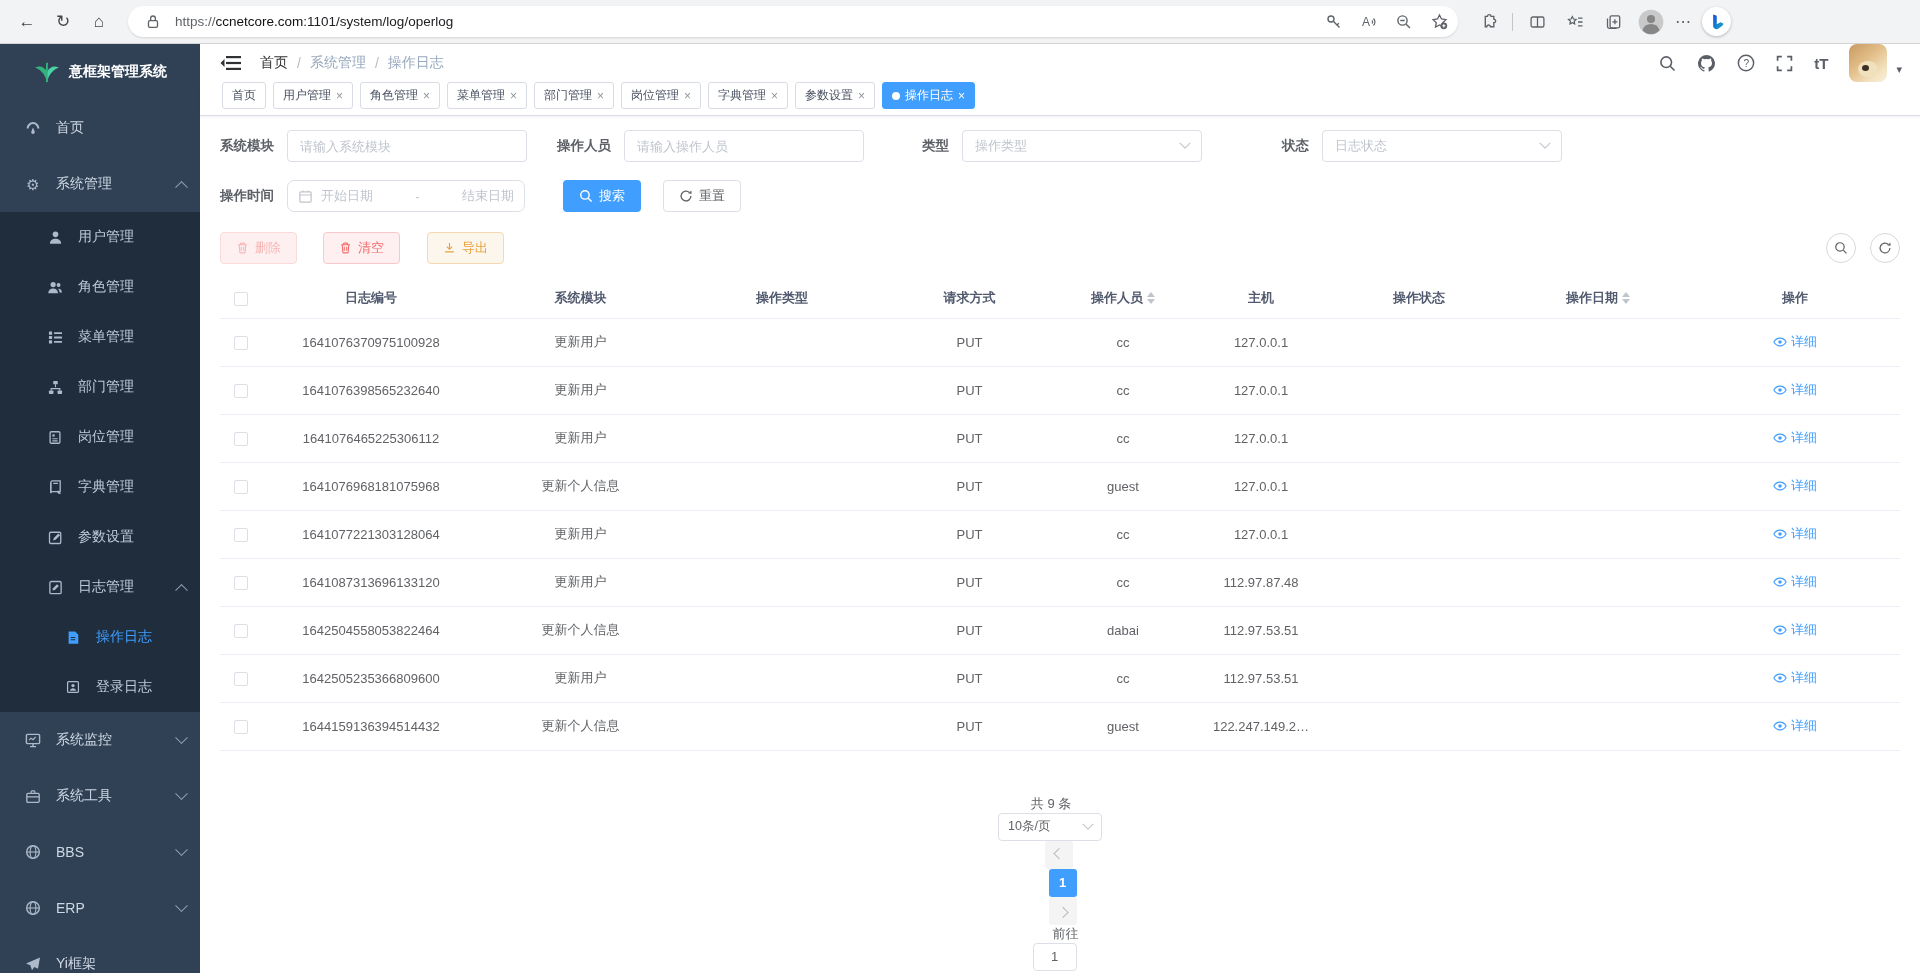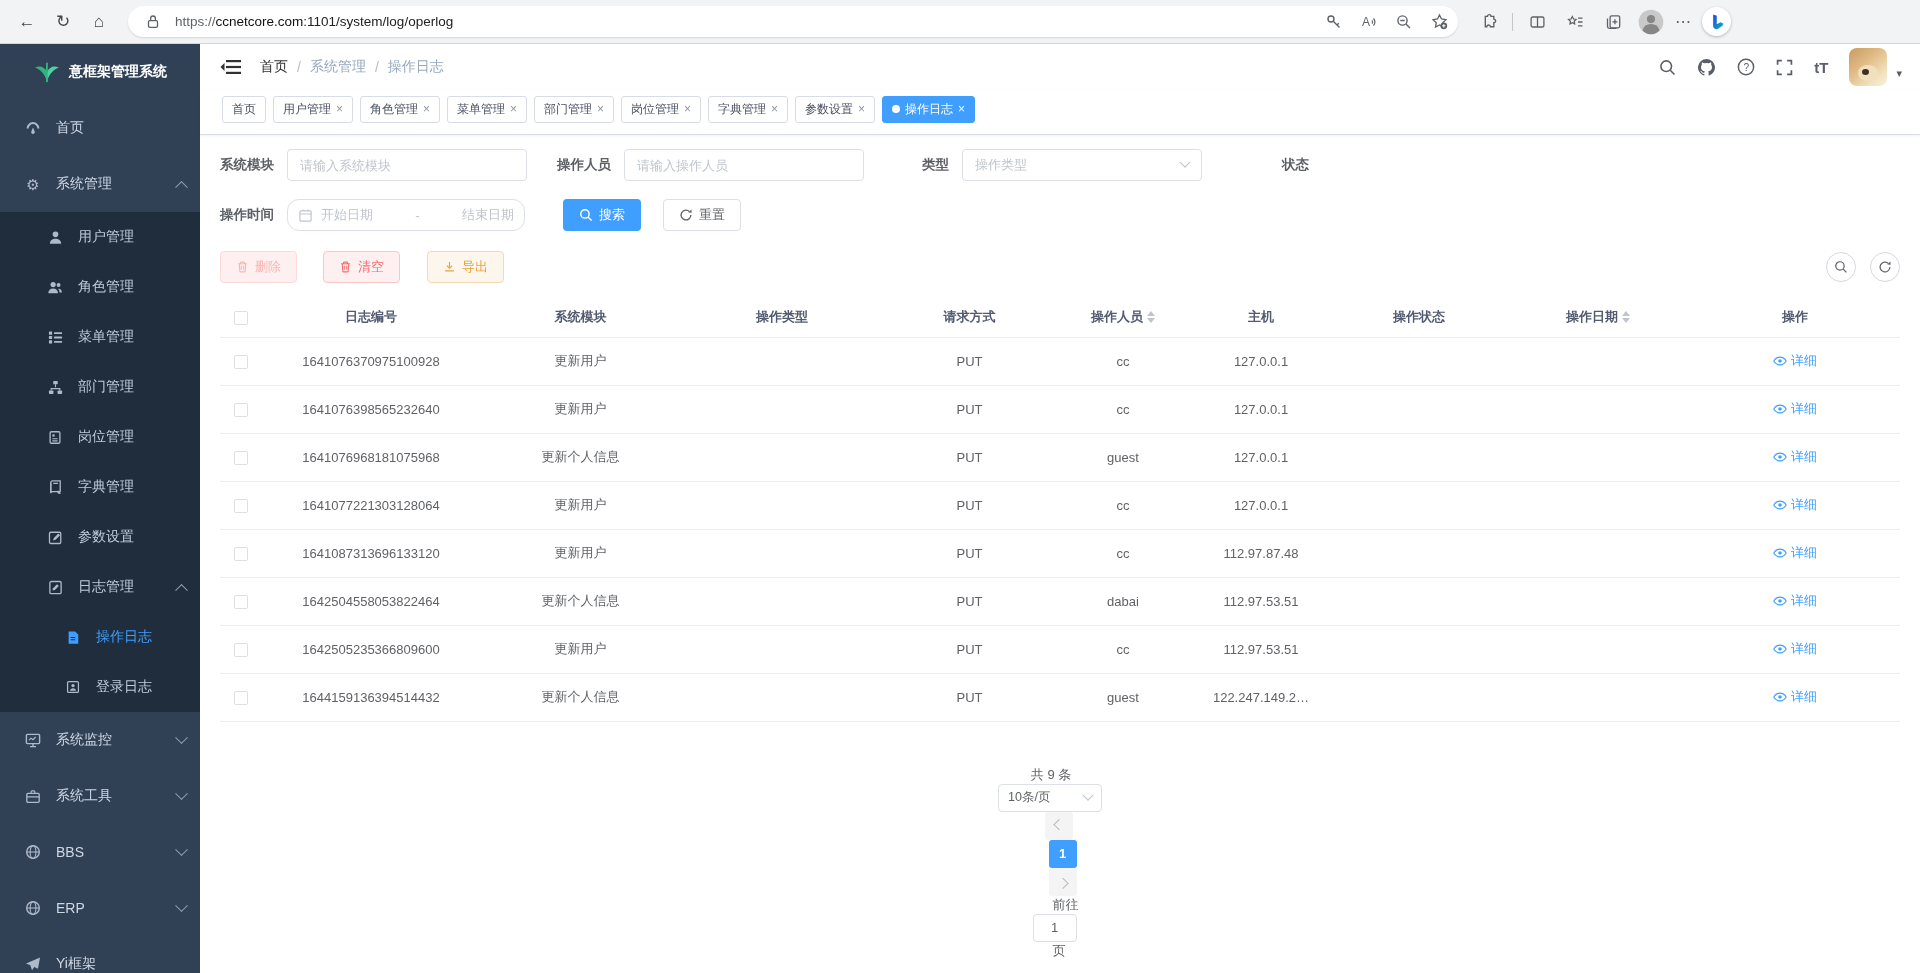--- a/index.html
+++ b/index.html
@@ -86,21 +86,21 @@
   .inp { width:240px; height:32px; border:1px solid #dcdfe6; border-radius:4px; padding:0 12px;
     font-size:13px; color:#606266; background:#fff; outline:none;
     font-family:"Liberation Sans","DejaVu Sans",sans-serif; }
   .inp::placeholder { color:#bfc4cd; }
   .sel { width:240px; height:32px; border:1px solid #dcdfe6; border-radius:4px; padding:0 12px;
     display:flex; align-items:center; background:#fff; cursor:pointer; }
   .sel .ph { font-size:13px; color:#bfc4cd; }
   .sel-caret { margin-left:auto; width:8px; height:8px; border-right:1.4px solid #c0c4cc;
     border-bottom:1.4px solid #c0c4cc; transform:rotate(45deg) translate(-2px,-2px); }
   .gap30 { margin-left:30px; } .gap58 { margin-left:58px; } .gap80 { margin-left:80px; }
-  .date-range { width:238px; height:32px; border:1px solid #dcdfe6; border-radius:12px;
+  .date-range { width:238px; height:32px; border:1px solid #dcdfe6; border-radius:7px;
     display:flex; align-items:center; padding:0 10px; gap:8px; background:#fff; }
   .date-range .ph { font-size:13px; color:#bfc4cd; }
   .date-range .mid { color:#bfc4cd; font-size:13px; flex:1; text-align:center; }
 
   .btn { height:32px; display:inline-flex; align-items:center; gap:6px; padding:0 15px;
     border-radius:4px; font-size:13px; cursor:pointer; border:1px solid transparent; }
   .btn-primary { background:#409eff; color:#fff; margin-left:38px; }
   .btn-plain { background:#fff; border-color:#dcdfe6; color:#606266; margin-left:22px; }
   .btn-row { margin-top:20px; display:flex; align-items:center; }
   .btn-danger-dis { background:#fef0f0; border-color:#fbdada; color:#f6b6b6; cursor:not-allowed; }
@@ -516,20 +516,24 @@
         <span class="flabel">系统模块</span>
         <input class="inp" type="text" placeholder="请输入系统模块" style="">
         <span class="flabel gap30">操作人员</span>
         <input class="inp" type="text" placeholder="请输入操作人员" style="">
         <span class="flabel gap58">类型</span>
         <span class="sel">
             <span class="ph">操作类型</span>
             <span class="sel-caret"></span>
           </span>
         <span class="flabel gap80">状态</span>
+        <span class="sel">
+            <span class="ph">日志状态</span>
+            <span class="sel-caret"></span>
+          </span>
       </div>
 
       <div class="frow">
         <span class="flabel">操作时间</span>
         <span class="date-range">
           <svg width="15" height="15" viewBox="0 0 16 16">
               <rect x="2" y="3" width="12" height="11" rx="1.2" fill="none" stroke="#c0c4cc" stroke-width="1.3"></rect>
               <path d="M2 6.4h12M5.4 3V1.6M10.6 3V1.6" stroke="#c0c4cc" stroke-width="1.3"></path>
             </svg>
           <span class="ph">开始日期</span>
@@ -658,20 +662,38 @@
             <td><a class="detail">
                   <svg width="14" height="14" viewBox="0 0 16 16">
                     <path d="M8 3.6C4.6 3.6 2.1 6 1 8c1.1 2 3.6 4.4 7 4.4S13.9 10 15 8c-1.1-2-3.6-4.4-7-4.4z" fill="none" stroke="currentColor" stroke-width="1.3"></path>
                     <circle cx="8" cy="8" r="2" fill="currentColor"></circle>
                   </svg>
                   <span>详细</span>
                 </a></td>
           </tr>
           <tr>
             <td><span class="cb"></span></td>
+            <td>1641076465225306112</td>
+            <td>更新用户</td>
+            <td></td>
+            <td>PUT</td>
+            <td>cc</td>
+            <td>127.0.0.1</td>
+            <td></td>
+            <td></td>
+            <td><a class="detail">
+                  <svg width="14" height="14" viewBox="0 0 16 16">
+                    <path d="M8 3.6C4.6 3.6 2.1 6 1 8c1.1 2 3.6 4.4 7 4.4S13.9 10 15 8c-1.1-2-3.6-4.4-7-4.4z" fill="none" stroke="currentColor" stroke-width="1.3"></path>
+                    <circle cx="8" cy="8" r="2" fill="currentColor"></circle>
+                  </svg>
+                  <span>详细</span>
+                </a></td>
+          </tr>
+          <tr>
+            <td><span class="cb"></span></td>
             <td>1641076968181075968</td>
             <td>更新个人信息</td>
             <td></td>
             <td>PUT</td>
             <td>guest</td>
             <td>127.0.0.1</td>
             <td></td>
             <td></td>
             <td><a class="detail">
                   <svg width="14" height="14" viewBox="0 0 16 16">

